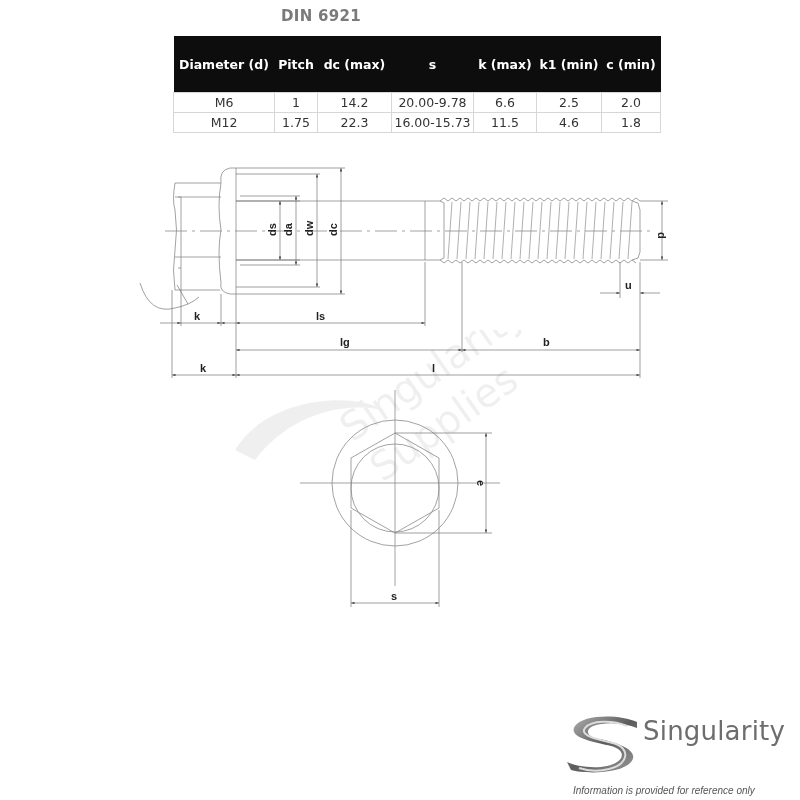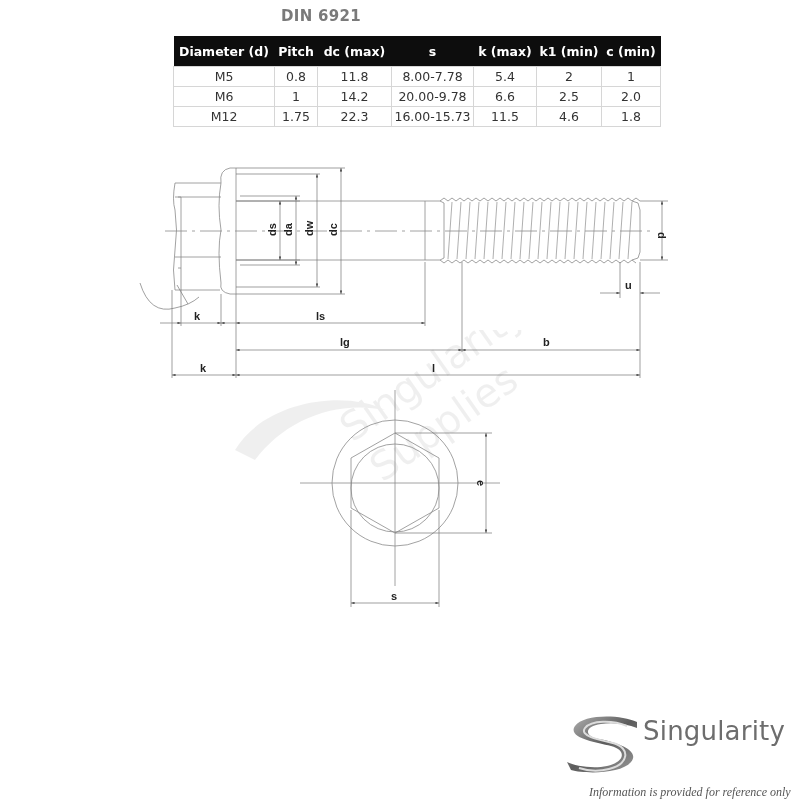--- a/index.html
+++ b/index.html
@@ -1,60 +1,51 @@
 <!DOCTYPE html>
 <html><head>
 <meta charset="utf-8">
 <style>
   html, body { margin:0; padding:0; background:#ffffff; }
   body { width:800px; height:800px; position:relative; overflow:hidden; font-family:"DejaVu Sans", sans-serif; }
   .title { position:absolute; left:0; width:642px; top:7px; text-align:center; font-size:15px; font-weight:bold; color:#7a7a7a; letter-spacing:0.3px; }
   table.spec { position:absolute; left:173px; top:36px; border-collapse:collapse; font-size:12.5px; color:#333; }
-  table.spec th { background:#0d0d0d; color:#fff; font-weight:bold; height:22px; padding:4px 3px; font-size:12.5px; white-space:nowrap; }
+  table.spec th { background:#0d0d0d; color:#fff; font-weight:bold; height:22px; padding:17px 3px; font-size:12.5px; white-space:nowrap; }
   table.spec td { height:19px; text-align:center; border:1px solid #d6d6d6; padding:0; white-space:nowrap; }
   table.spec tr td:first-child { border-left:1px solid #d6d6d6; }
   .c0{width:95px}.c1{width:37px}.c2{width:68px}.c3{width:76px}.c4{width:57px}.c5{width:57px}.c6{width:53px}
   svg.drawing { position:absolute; left:0; top:0; }
   .dim-label { font-family:"Liberation Sans", sans-serif; font-size:11px; font-weight:bold; fill:#222; }
   .logo { position:absolute; left:565px; top:712px; width:235px; height:88px; }
   .logo-s { position:absolute; left:0; top:0; }
   .brand1, .brand2 { position:absolute; left:78px; font-family:"DejaVu Sans", sans-serif; font-size:26px; color:#6d6d6d; letter-spacing:0.2px; }
   .brand1 { top:4px; }
   .brand2 { top:32px; }
   .reg { font-size:9px; vertical-align:top; position:relative; top:2px; }
-  .tagline { position:absolute; left:8px; top:73px; font-family:Liberation Serif, serif; font-style:italic; font-size:12px; color:#555; white-space:nowrap;margin-left:16px; }
+  .tagline { position:absolute; left:8px; top:73px; font-family:Liberation Sans, sans-serif; font-style:italic; font-size:10px; color:#555; white-space:nowrap; }
   .watermark { position:absolute; left:225px; top:330px; opacity:0.06; }
 </style>
 </head>
 <body>
 
 <div class="title">DIN 6921</div>
 
 <table class="spec">
   <thead>
     <tr>
       <th class="c0">Diameter (d)</th>
       <th class="c1">Pitch</th>
       <th class="c2">dc (max)</th>
       <th class="c3">s</th>
       <th class="c4">k (max)</th>
       <th class="c5">k1 (min)</th>
       <th class="c6">c (min)</th>
     </tr>
   </thead>
   <tbody>
-    <tr>
-      <td>M5</td>
-      <td>0.8</td>
-      <td>11.8</td>
-      <td>8.00-7.78</td>
-      <td>5.4</td>
-      <td>2</td>
-      <td>1</td>
-    </tr>
     <tr>
       <td>M6</td>
       <td>1</td>
       <td>14.2</td>
       <td>20.00-9.78</td>
       <td>6.6</td>
       <td>2.5</td>
       <td>2.0</td>
     </tr>
     <tr>

